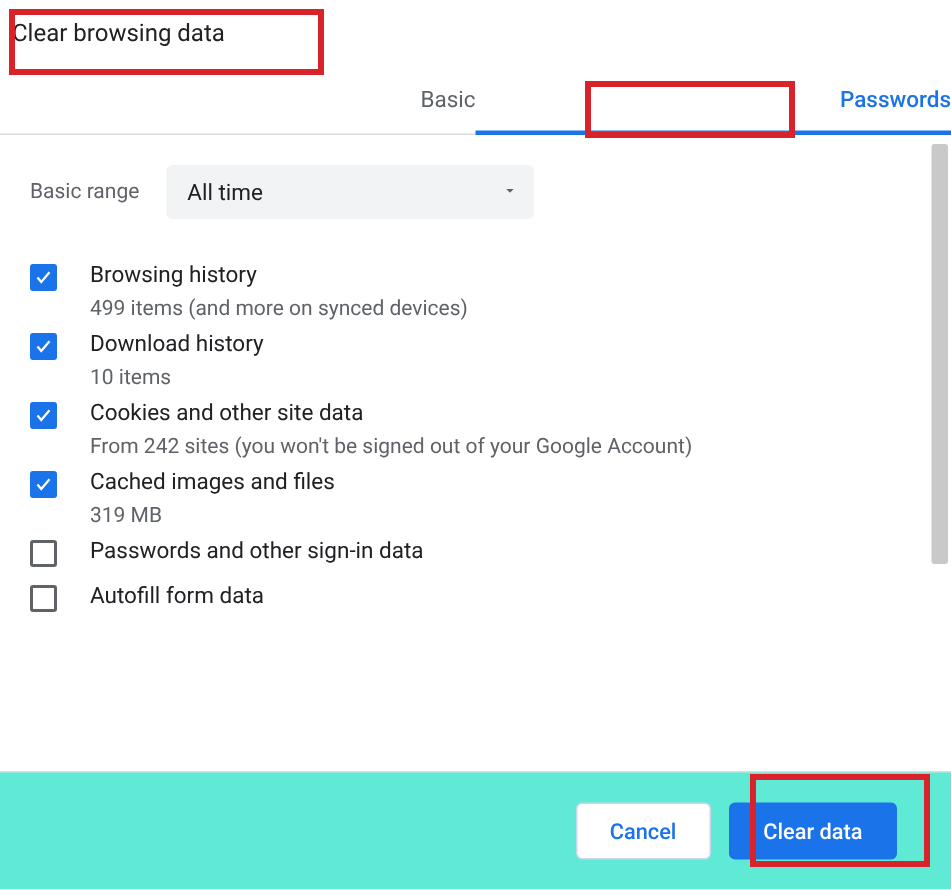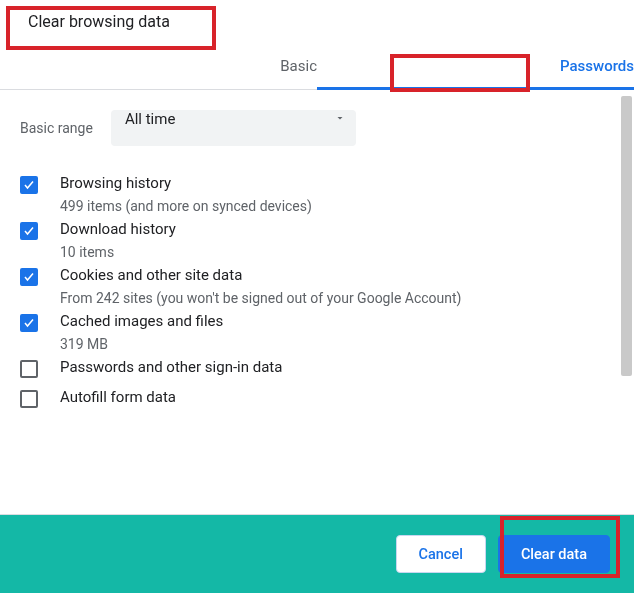--- a/index.html
+++ b/index.html
@@ -9,21 +9,21 @@
       color: #202124;
       width: 634px;
       height: 593px;
       background: #fff;
       position: relative;
       overflow: hidden;
     }
     .dialog-title {
       font-size: 16px;
       color: #202124;
-      padding: 12px 20px 8px 28px;
+      padding: 12px 20px 8px 8px;
       display: inline-block;
     }
     .highlight-box {
       border: 4px solid #d8232a;
       position: absolute;
       pointer-events: none;
     }
     .hb-title { top: 6px; left: 6px; width: 210px; height: 44px; }
     .hb-advanced { top: 54px; left: 390px; width: 140px; height: 38px; }
     .hb-clear { top: 516px; left: 500px; width: 120px; height: 62px; }
@@ -75,20 +75,21 @@
 
     .time-row {
       display: flex;
       align-items: center;
       gap: 18px;
       margin-bottom: 28px;
     }
     .time-label { color: #5f6368; font-size: 14px; }
     .select {
       display: flex;
+      align-items: center;
       justify-content: space-between;
       width: 245px;
       height: 36px;
       background: #f1f3f4;
       border-radius: 4px;
       padding: 0 10px 0 14px;
       color: #202124;
       cursor: pointer;
       font-size: 15px;
       gap: 28px;
@@ -109,25 +110,25 @@
     .checkbox.checked { background: #1a73e8; border-color: #1a73e8; }
     .checkbox.checked svg { display: block; }
     .checkbox svg { display: none; stroke: #fff; stroke-width: 3; fill: none; }
     .opt-text .title { font-size: 15px; color: #202124; margin-bottom: 6px; }
     .opt-text .sub { font-size: 14px; color: #5f6368; }
 
     .footer {
       position: absolute;
       bottom: 0; left: 0; right: 0;
       border-top: 1px solid #dadce0;
-      padding: 20px 24px;
+      padding: 20px 36px;
       display: flex;
       justify-content: flex-end;
       gap: 12px;
-      background: #14b8a6;
+      background: #5eead4;
     }
     .btn {
       height: 38px;
       padding: 0 22px;
       border-radius: 4px;
       font-size: 14.5px;
       font-weight: 500;
       cursor: pointer;
       display: flex; align-items: center;
     }

